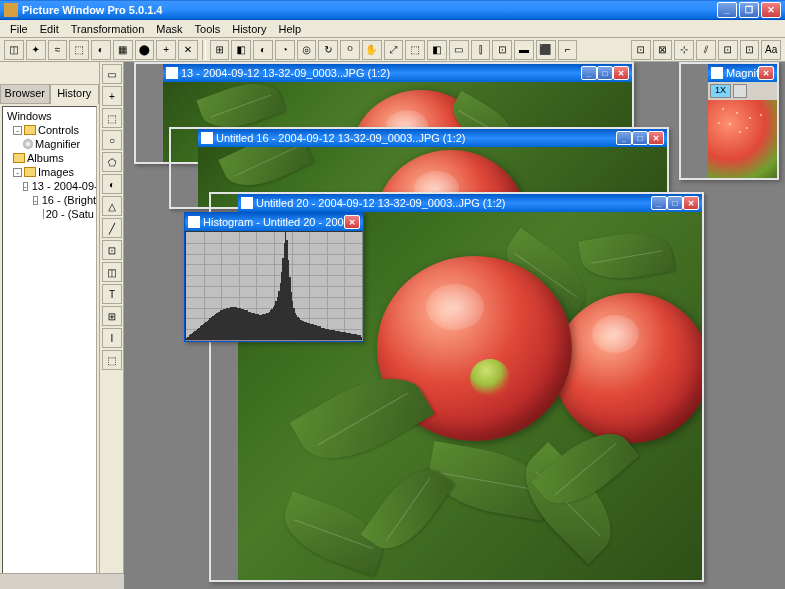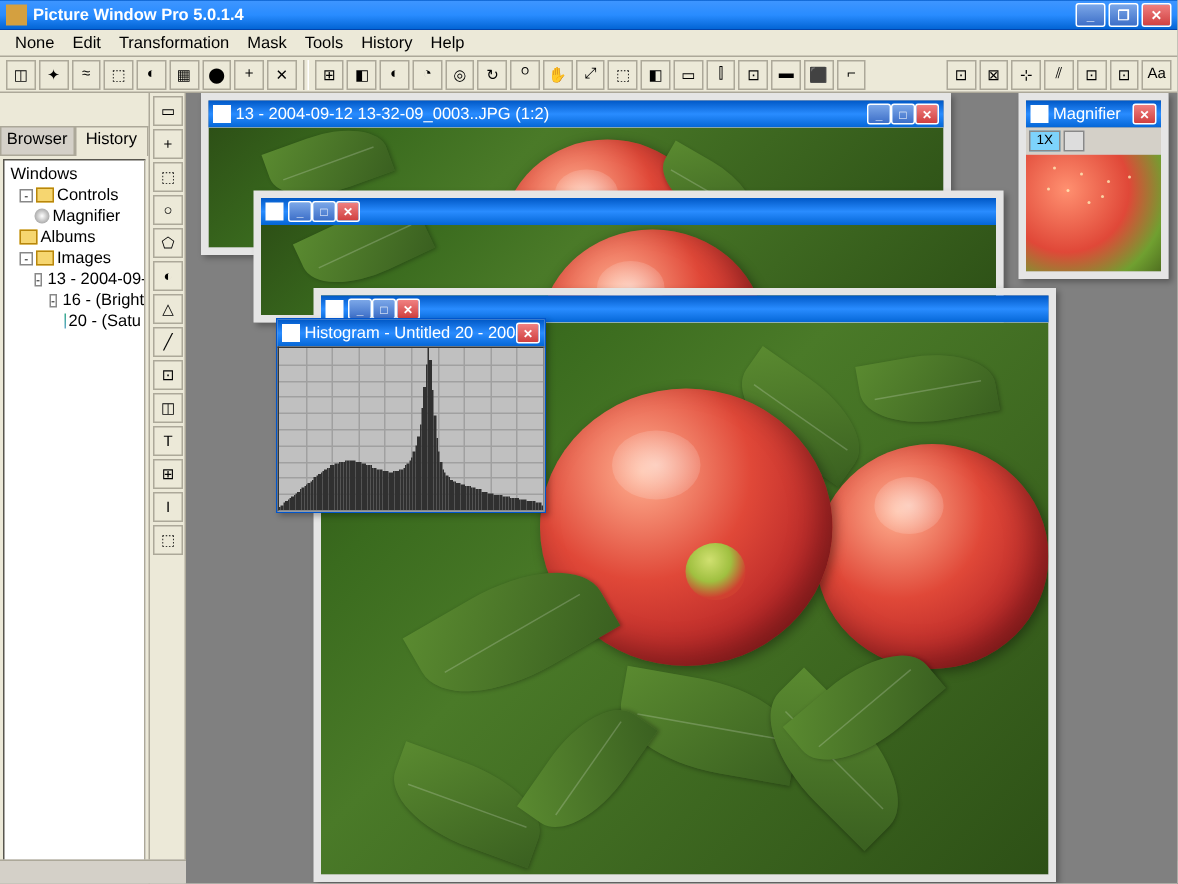--- a/index.html
+++ b/index.html
@@ -34,21 +34,21 @@
 .tree-item.l3 { padding-left: 28px; }
 .tree-item.l4 { padding-left: 38px; }
 .folder-icon { width: 12px; height: 10px; background: #f6d670; border: 1px solid #b8860b; }
 .img-icon { width: 10px; height: 10px; background: linear-gradient(45deg,#6ac,#3a8); }
 
 .vtoolbar { width: 24px; background: #ece9d8; border-right: 1px solid #aca899; padding: 2px; display: flex; flex-direction: column; gap: 2px; }
 .vtoolbar .tbtn { width: 20px; height: 20px; }
 
 .workspace { flex: 1; background: #808080; position: relative; overflow: hidden; }
 
-.doc-window { position: absolute; border: 5px solid #e5e5e5; box-shadow: 2px 2px 4px rgba(0,0,0,0.3); }
+.doc-window { position: absolute; border: 2px solid #e5e5e5; box-shadow: 2px 2px 4px rgba(0,0,0,0.3); padding-left: 27px; }
 .doc-titlebar { background: linear-gradient(to bottom, #0058c6, #298cff, #0466d6); height: 18px; display: flex; align-items: center; padding: 0 3px; color: white; font-size: 10px; }
 .doc-titlebar .dicon { width: 12px; height: 12px; background: #fff; margin-right: 3px; }
 .doc-titlebar .dtitle { flex: 1; white-space: nowrap; overflow: hidden; }
 .doc-titlebar .winbtn { width: 16px; height: 14px; font-size: 8px; }
 .doc-content { background: #fff; position: relative; overflow: hidden; }
 
 .apple-img { width: 100%; height: 100%; position: relative; background: linear-gradient(135deg, #2d5016 0%, #3a6b1e 20%, #4a7a28 40%, #2d5016 100%); overflow: hidden; }
 .apple { position: absolute; border-radius: 50%; background: radial-gradient(circle at 35% 30%, #ffb090, #e04838 40%, #b82828 70%, #901818); box-shadow: inset -8px -8px 20px rgba(0,0,0,0.3), 2px 2px 8px rgba(0,0,0,0.4); }
 .apple::after { content: ''; position: absolute; top: 15%; left: 25%; width: 30%; height: 25%; background: radial-gradient(ellipse, rgba(255,255,255,0.5), transparent); border-radius: 50%; }
 .apple-green { position: absolute; border-radius: 50%; background: radial-gradient(circle at 40% 30%, #d0e070, #a0c040 40%, #d04030 70%); }
@@ -79,21 +79,21 @@
   <div class="icon"></div>
   <div class="title">Picture Window Pro 5.0.1.4</div>
   <div class="winbtns">
     <div class="winbtn min">_</div>
     <div class="winbtn max">❐</div>
     <div class="winbtn close">✕</div>
   </div>
 </div>
 
 <div class="menubar">
-  <span>None</span>
+  <span>File</span>
   <span>Edit</span>
   <span>Transformation</span>
   <span>Mask</span>
   <span>Tools</span>
   <span>History</span>
   <span>Help</span>
 </div>
 
 <div class="toolbar-row">
   <div class="tbtn">◫</div>
@@ -213,35 +213,37 @@
           <div class="apple" style="left:40%; top:10%; width:140px; height:130px;"></div>
           <div class="leaf" style="left:10%; top:20%; width:80px; height:40px; transform:rotate(-20deg);"></div>
           <div class="leaf" style="left:60%; top:5%; width:70px; height:35px; transform:rotate(30deg);"></div>
         </div>
       </div>
     </div>
 
     <div class="doc-window" style="left:45px; top:65px; width:500px;">
       <div class="doc-titlebar">
         <div class="dicon"></div>
+        <div class="dtitle">Untitled 16 - 2004-09-12 13-32-09_0003..JPG (1:2)</div>
         <div class="winbtn min">_</div>
         <div class="winbtn max">□</div>
         <div class="winbtn close">✕</div>
       </div>
       <div class="doc-content" style="height:60px;">
         <div class="apple-img">
           <div class="apple" style="left:38%; top:5%; width:150px; height:140px;"></div>
           <div class="leaf" style="left:8%; top:15%; width:85px; height:42px; transform:rotate(-25deg);"></div>
         </div>
       </div>
     </div>
 
     <div class="doc-window" style="left:85px; top:130px; width:495px;">
       <div class="doc-titlebar">
         <div class="dicon"></div>
+        <div class="dtitle">Untitled 20 - 2004-09-12 13-32-09_0003..JPG (1:2)</div>
         <div class="winbtn min">_</div>
         <div class="winbtn max">□</div>
         <div class="winbtn close">✕</div>
       </div>
       <div class="doc-content" style="height:368px;">
         <div class="apple-img">
           <div class="leaf" style="left:2%; top:5%; width:110px; height:55px; transform:rotate(-15deg);"></div>
           <div class="leaf" style="left:55%; top:2%; width:95px; height:48px; transform:rotate(35deg);"></div>
           <div class="leaf" style="left:75%; top:8%; width:90px; height:45px; transform:rotate(-10deg);"></div>
           <div class="apple" style="left:68%; top:22%; width:155px; height:150px;"></div>

